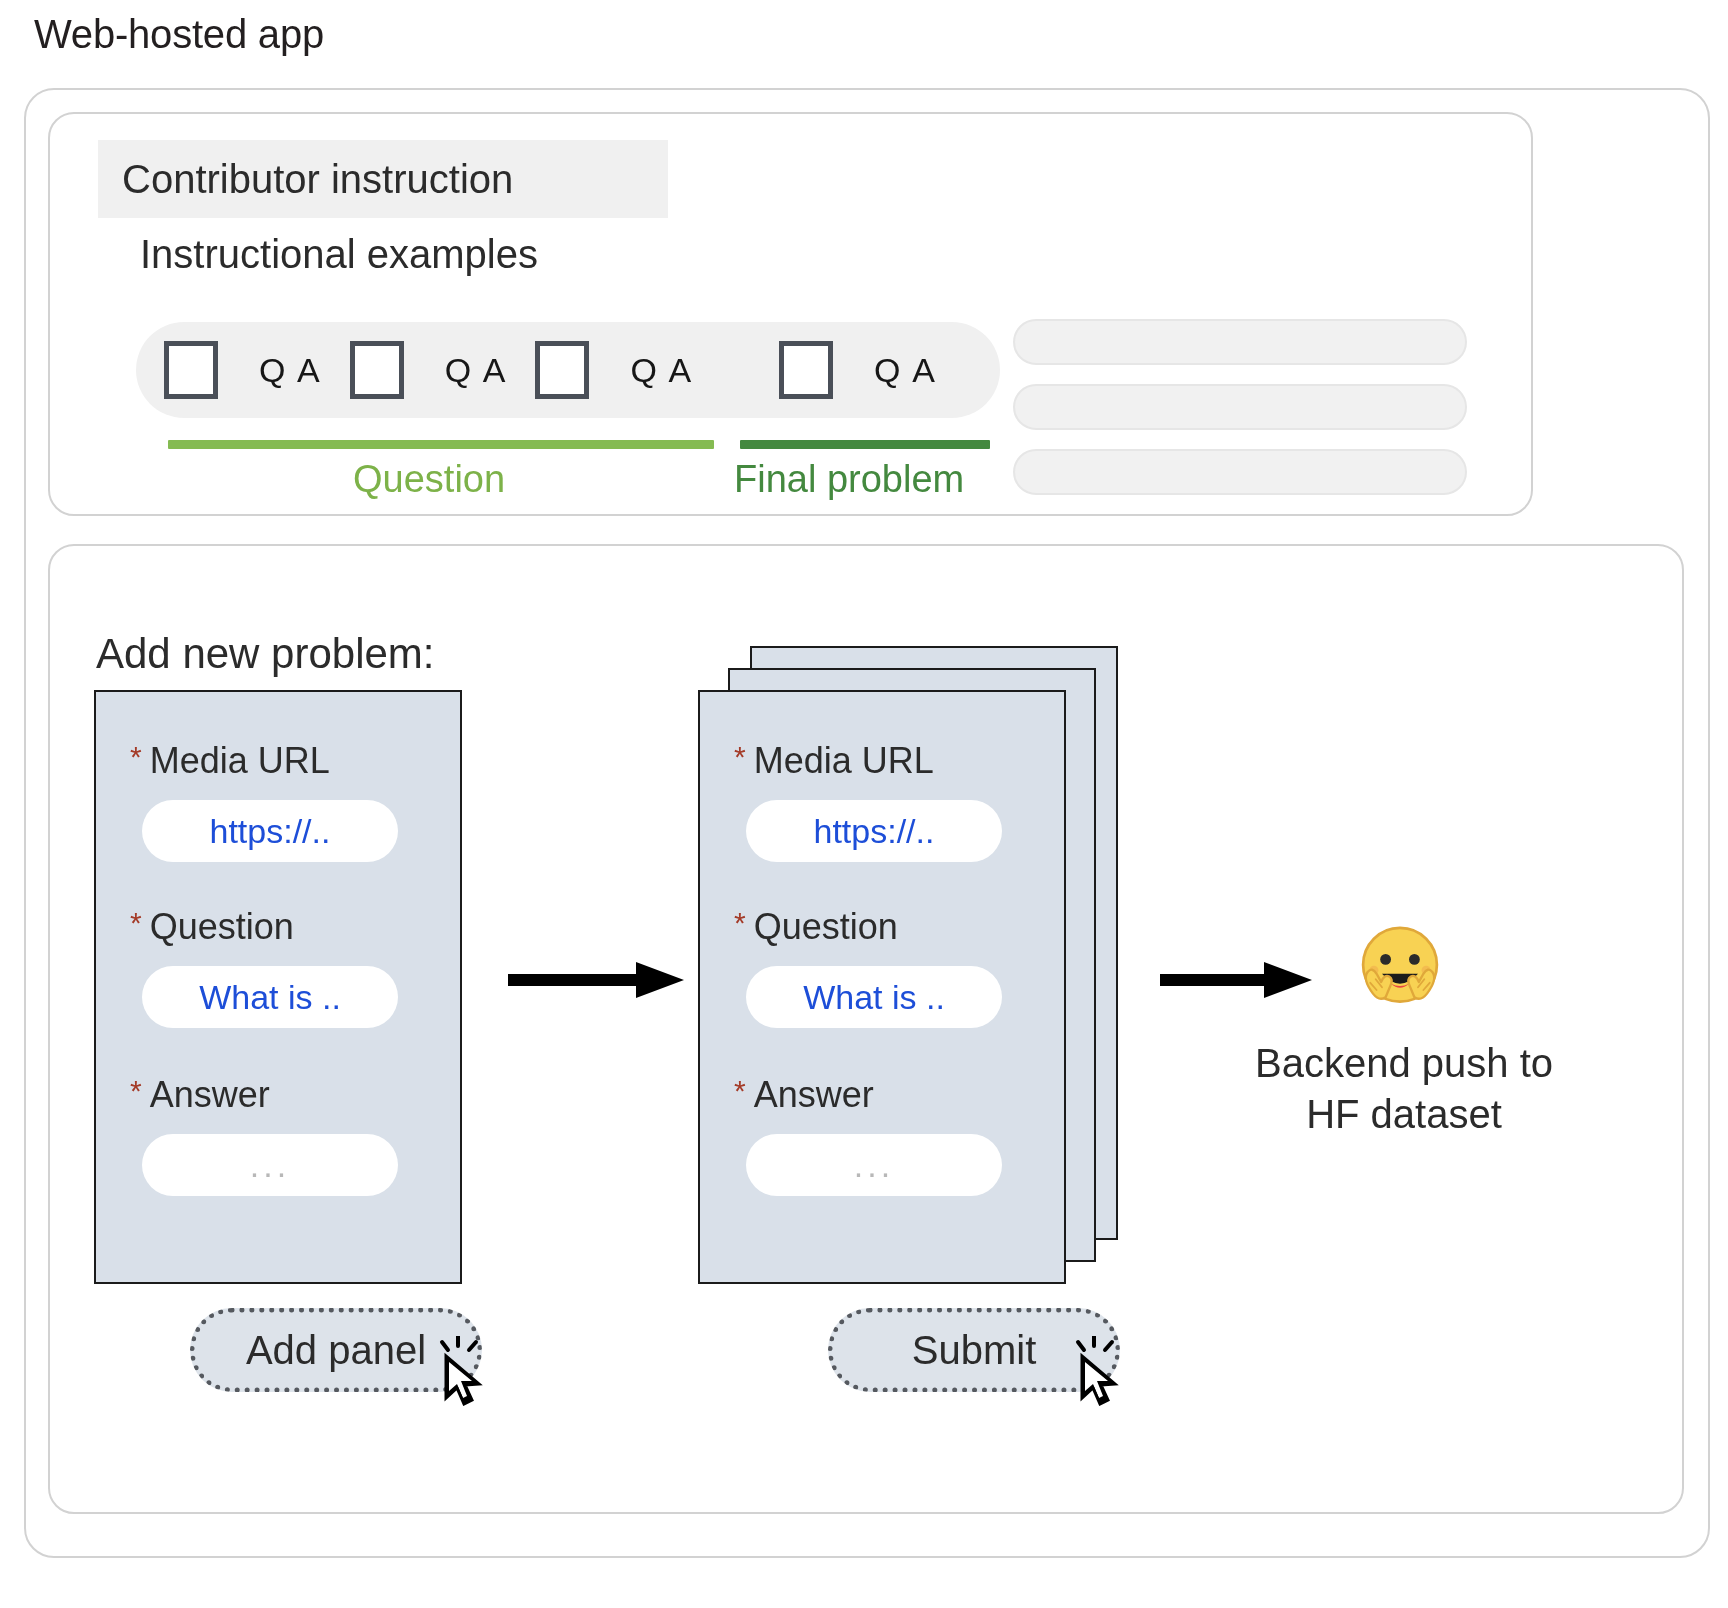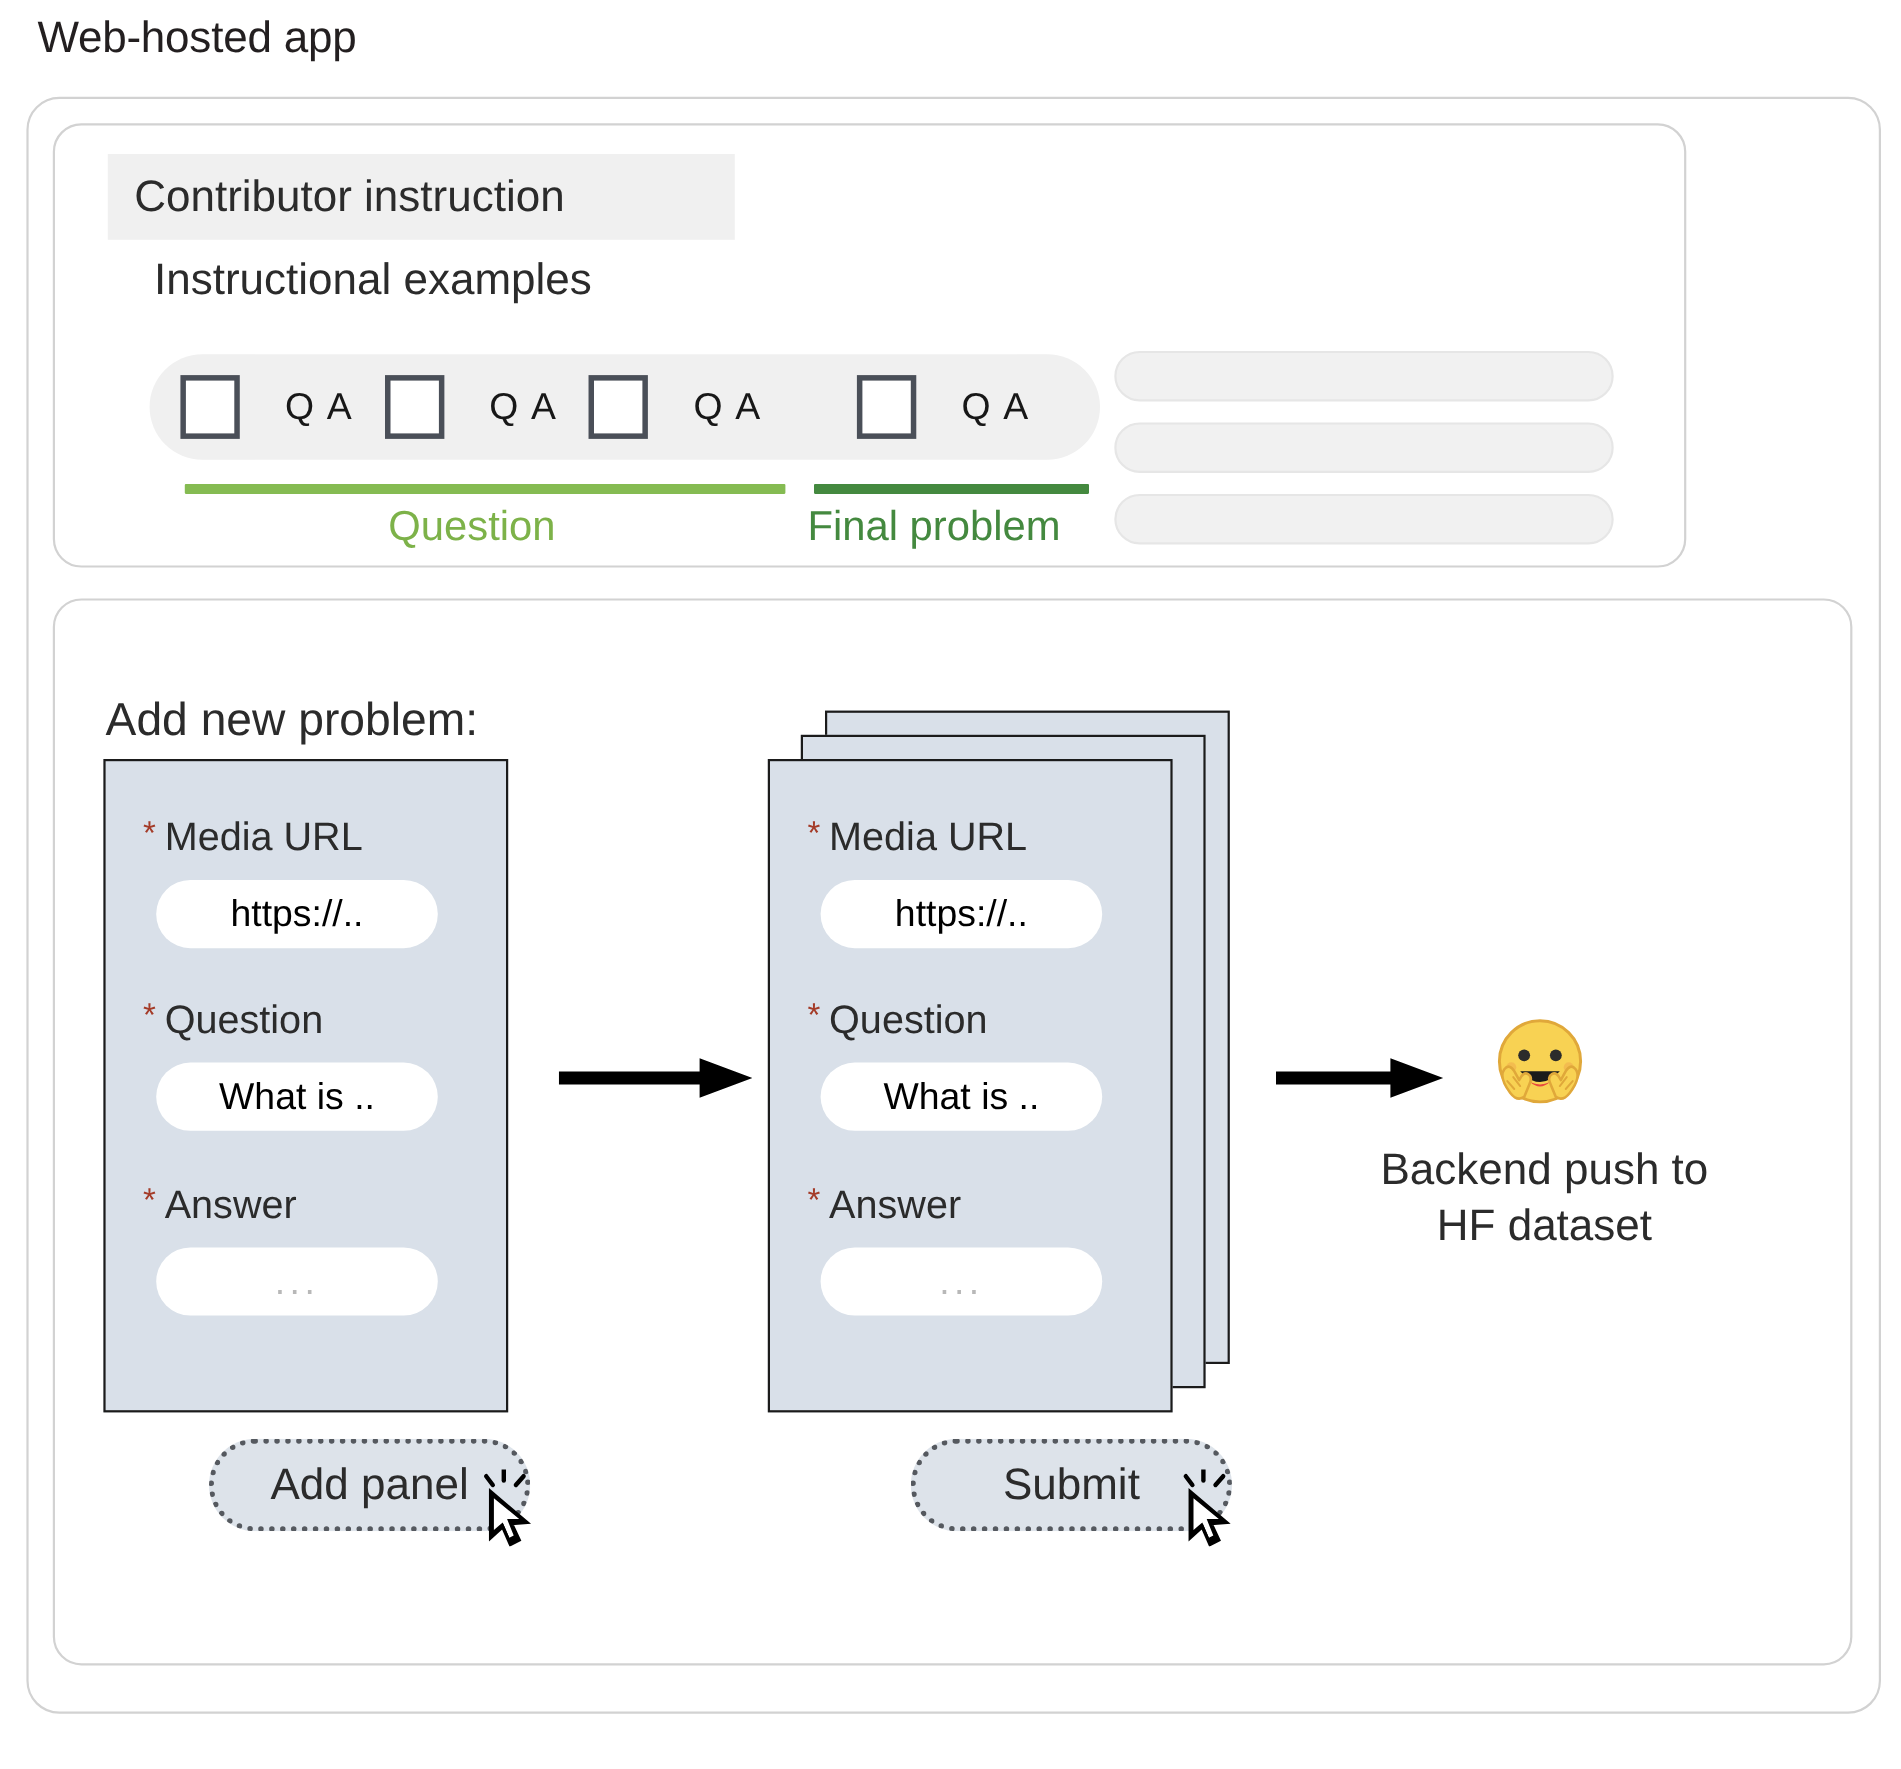--- a/index.html
+++ b/index.html
@@ -102,21 +102,21 @@
   #panel-front  { left: 648px; top: 144px; width: 368px; height: 594px; }
 
   .field-label {
     position: absolute; font-size: 36px; color: #2b2b2b; white-space: nowrap;
   }
   .req-star { color: #a43b28; font-size: 30px; vertical-align: 6px; margin-right: 8px; }
   .field-input {
     position: absolute; height: 62px;
     background: #ffffff; border-radius: 31px;
     display: flex; align-items: center; justify-content: center;
-    font-size: 34px; color: #000000;
+    font-size: 34px; color: #1d4ed8;
   }
   .f-label-1 { left: 34px; top: 48px; }
   .f-input-1 { left: 46px; top: 108px; width: 256px; }
   .f-label-2 { left: 34px; top: 214px; }
   .f-input-2 { left: 46px; top: 274px; width: 256px; }
   .f-label-3 { left: 34px; top: 382px; }
   .f-input-3 { left: 46px; top: 442px; width: 256px; }
   .dots { letter-spacing: 4px; color: #b8b8b8; }
 
   

